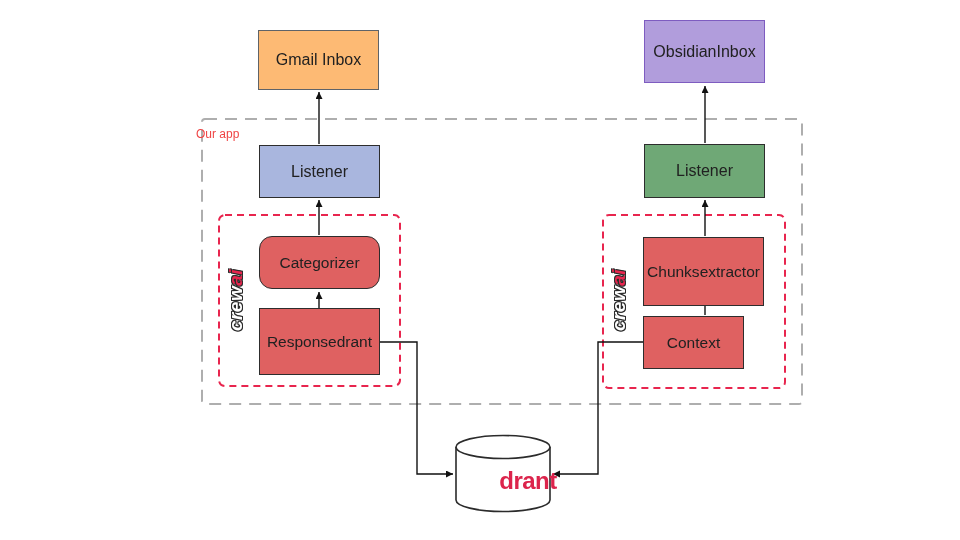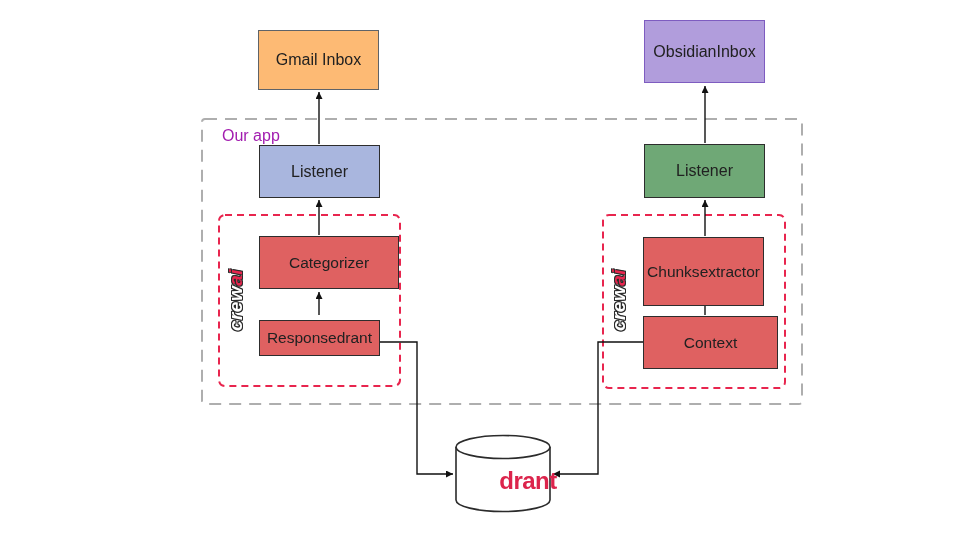--- a/index.html
+++ b/index.html
@@ -9,26 +9,26 @@
   }
   .node{
     position:absolute;display:flex;flex-direction:row;align-items:center;justify-content:center;
     box-sizing:border-box;font-size:15.5px;line-height:1.25;text-align:center;color:#212121;
   }
   .gmail{left:258px;top:30px;width:121px;height:60px;background:#fdba74;border:1px solid #5f6368;font-size:16px;}
   .obsidian{left:644px;top:20px;width:121px;height:63px;background:#b19ddc;border:1px solid #7e5cc0;font-size:16px;}
   .listener-left{left:259px;top:145px;width:121px;height:53px;background:#a9b6de;border:1px solid #2d2d2d;font-size:16px;}
   .listener-right{left:644px;top:144px;width:121px;height:54px;background:#6fa876;border:1px solid #2d2d2d;font-size:16px;}
   .agent{background:#df6161;border:1px solid #2d2d2d;}
-  .categorizer{left:259px;top:236px;width:140px;height:53px;}
-  .response-writer{left:259px;top:320px;width:121px;height:36px;}
+  .categorizer{left:259px;top:236px;width:121px;height:53px;border-radius:13px;}
+  .response-writer{left:259px;top:308px;width:121px;height:67px;}
   .chunks-extractor{left:643px;top:237px;width:121px;height:69px;}
-  .context{left:643px;top:316px;width:135px;height:53px;}
+  .context{left:643px;top:316px;width:101px;height:53px;}
   .group-label{
-    position:absolute;left:222px;top:127px;font-size:16px;color:#a21caf;
+    position:absolute;left:196px;top:127px;font-size:12px;color:#ef4444;
   }
   .crewai{
     position:absolute;width:28px;height:86px;display:flex;align-items:center;justify-content:center;
   }
   .crewai-left{left:222px;top:257px;}
   .crewai-right{left:605px;top:257px;}
   .crewai-text{
     transform:rotate(-90deg);white-space:nowrap;font-weight:bold;font-style:italic;
     font-size:19px;letter-spacing:.5px;
   }

